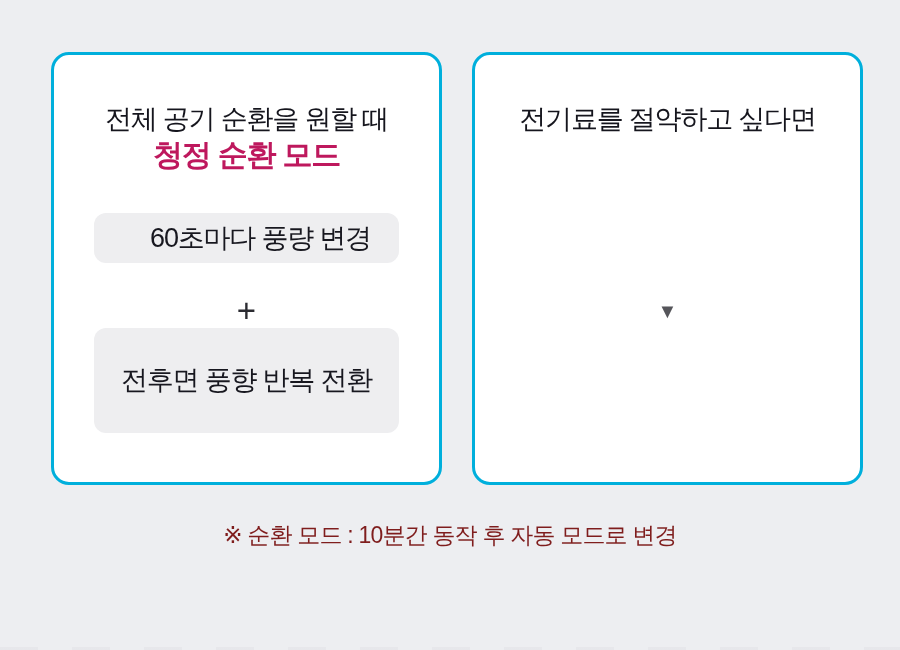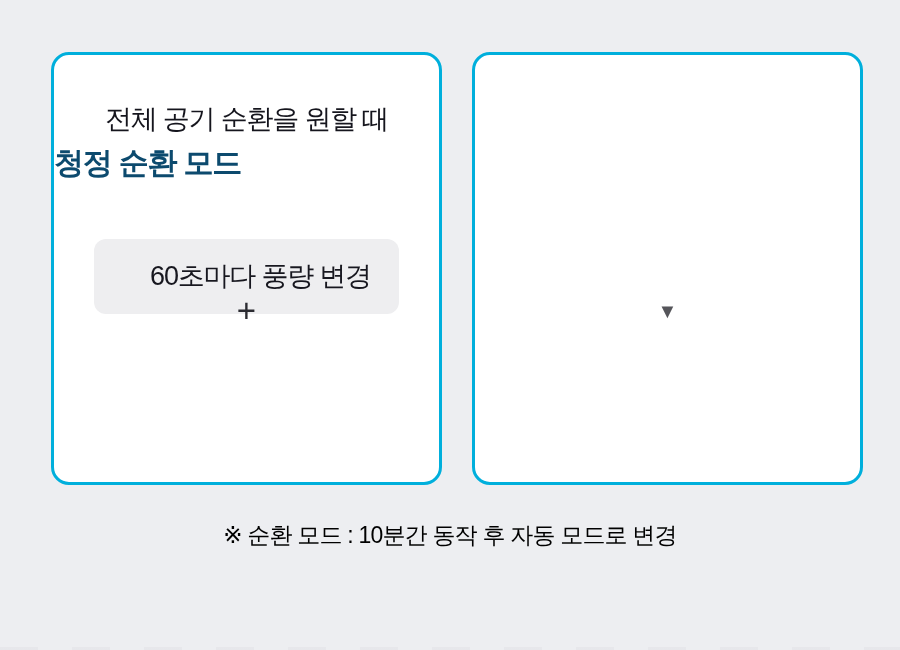--- a/index.html
+++ b/index.html
@@ -30,42 +30,43 @@
   .card-title {
     position: absolute;
     top: 46px; left: 0; width: 100%;
     text-align: center;
     font-size: 27px;
     color: #15151d;
     letter-spacing: -1.2px;
   }
   .card-mode {
     position: absolute;
-    top: 88px; left: 0; width: 100%;
+    top: 80px; left: 0; width: 100%;
+    text-align: center;
     font-size: 30px;
     font-weight: 700;
-    color: #0c4a6e;
+    color: #be185d;
     letter-spacing: -1.2px;
   }
   .step-box {
     position: absolute;
     left: 40px; width: 305px;
     background: #eeeef0;
     border-radius: 12px;
     display: flex;
     align-items: center;
     justify-content: center;
     font-size: 27px;
     color: #17171f;
     letter-spacing: -1.2px;
     text-align: center;
     white-space: pre-line;
     line-height: 37px;
   }
-  .box-1 { top: 184px; height: 75px; padding-left: 28px; }
+  .box-1 { top: 158px; height: 50px; padding-left: 28px; }
   .box-2 { top: 273px; height: 105px; }
   .connector {
     position: absolute;
     top: 240px; left: 0; width: 100%;
     height: 33px;
     text-align: center;
   }
   .connector.plus {
     font-size: 33px;
     line-height: 31px;
@@ -75,44 +76,46 @@
   .connector.arrow {
     font-size: 20px;
     line-height: 33px;
     color: #55555a;
   }
   .footnote {
     position: absolute;
     top: 520px; left: 0; width: 100%;
     text-align: center;
     font-size: 23px;
-    color: #000000;
+    color: #7f1d1d;
     letter-spacing: -0.8px;
   }
   .cutoff-edge {
     position: absolute;
     bottom: 0; left: 0;
     width: 100%; height: 3px;
     background: repeating-linear-gradient(90deg, #dfdfe4 0 38px, rgba(0,0,0,0) 38px 72px);
     opacity: 0.45;
   }
 </style>
 </head>
 <body>
 
 <div class="stage">
 
   <section class="card card-1">
     <div class="card-title">전체 공기 순환을 원할 때</div>
     <div class="card-mode">청정 순환 모드</div>
     <div class="step-box box-1">60초마다 풍량 변경</div>
     <div class="connector plus">+</div>
+    <div class="step-box box-2">전후면 풍향 반복 전환</div>
   </section>
 
   <section class="card card-2">
+    <div class="card-title">전기료를 절약하고 싶다면</div>
     <div class="connector arrow">▼</div>
   </section>
 
   <div class="footnote">※ 순환 모드 : 10분간 동작 후 자동 모드로 변경</div>
 
   <div class="cutoff-edge"></div>
 
 </div>
 
 </body></html>

